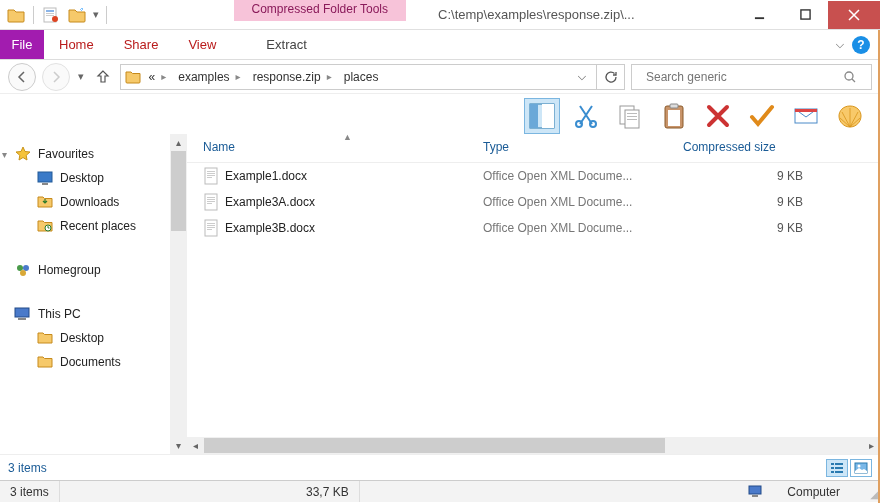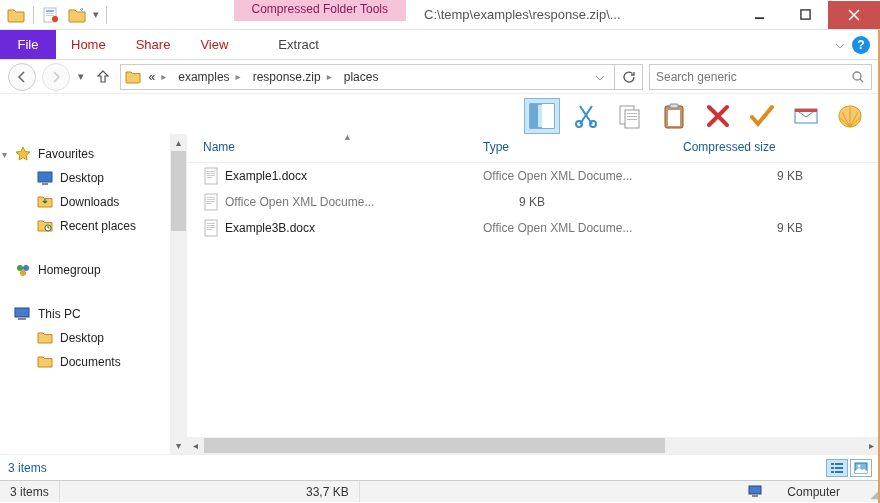--- a/index.html
+++ b/index.html
@@ -5,51 +5,51 @@
 * { margin: 0; padding: 0; box-sizing: border-box; font-family: "Segoe UI", Tahoma, sans-serif; font-size: 12px; }
 body { background: #fff; width: 880px; height: 503px; overflow: hidden; position: relative; }
 
 
 .titlebar { height: 30px; display: flex; align-items: center; background: #fff; border-bottom: 1px solid #e0e0e0; }
 .titlebar .qat { display: flex; align-items: center; padding: 0 4px; gap: 2px; }
 .qat-icon { width: 24px; height: 22px; display: flex; align-items: center; justify-content: center; }
 .sep-v { width: 1px; height: 18px; background: #ccc; margin: 0 3px; }
 .ctx-tab { background: #f7c3d9; color: #8a1a5a; height: 22px; padding: 3px 18px 0; margin-top: -1px; font-size: 12px; position: relative; top: -4px;}
 .ctx-wrap { padding-top:0; padding-left:120px;}
-.title-text { flex: 1; color: #555; padding-left: 18px; font-size: 13px; overflow: hidden; white-space: nowrap; }
+.title-text { flex: 1; color: #555; padding-left: 32px; font-size: 13px; overflow: hidden; white-space: nowrap; }
 .winbtns { display: flex; }
 .winbtn { width: 46px; height: 28px; display: flex; align-items: center; justify-content: center; color: #333; }
 .winbtn.close { background: #c8504f; color: #fff; width: 52px;}
 .winbtn svg { width: 11px; height: 11px; }
 .winbtn.close svg { width:12px; height:12px;}
 
 
 .ribbon { height: 30px; display: flex; align-items: stretch; border-bottom: 1px solid #ddd; }
-.ribbon .file { background: #6d28d9; color: #fff; width: 56px; display: flex; align-items: center; justify-content: center; font-size: 13px; }
+.ribbon .file { background: #a21caf; color: #fff; width: 44px; display: flex; align-items: center; justify-content: center; font-size: 13px; }
 .ribbon .tab { padding: 0 15px; display: flex; align-items: center; color: #b91c1c; font-size: 13px; }
 .ribbon .ctx { padding: 0 35px; color:#444; border-bottom:1px solid transparent;}
 .ribbon .spacer { flex: 1; }
 .ribbon .right { display: flex; align-items: center; gap: 8px; padding-right: 10px; }
 .chevron { color: #777; font-size: 11px; }
 .help { width: 18px; height: 18px; border-radius: 50%; background: #1a8fe6; color: #fff; display: flex; align-items: center; justify-content: center; font-size: 12px; font-weight: bold; }
 
 
 .navrow { height: 34px; display: flex; align-items: center; padding: 4px 8px; gap: 6px; border-bottom: 1px solid #eee;}
 .navbtn { width: 28px; height: 28px; border: 1px solid #ccc; border-radius: 50%; display: flex; align-items: center; justify-content: center; color: #999; background:#fafafa;}
 .navbtn.fwd { color:#ccc; border-color:#e2e2e2;}
 .smallarrow { color: #666; padding: 0 2px; font-size:11px;}
 .upbtn { width: 22px; height:22px; display:flex; align-items:center; justify-content:center; color:#444;}
 .address { flex: 1; height: 26px; border: 1px solid #ccc; display: flex; align-items: center; padding: 0 4px; background:#fff;}
 .address .folder { width:18px; display:flex; align-items:center;}
 .crumb { padding: 0 6px; color: #333; display:flex; align-items:center;}
 .crumb .caret { color:#888; margin-left:6px; font-size:10px;}
 .addr-spacer { flex:1; }
 .addr-drop { color:#666; padding:0 6px; font-size:11px;}
 .refresh { width:28px; height:26px; border:1px solid #ccc; border-left:none; display:flex; align-items:center; justify-content:center; color:#555;}
-.search { width: 223px; height: 26px; border: 1px solid #ccc; display: flex; align-items: center; padding: 0 6px; color: #888; }
+.search { width: 241px; height: 26px; border: 1px solid #ccc; display: flex; align-items: center; padding: 0 14px; color: #888; }
 .search input { border:none; outline:none; flex:1; color:#888; font-size:12px;}
 .search .sicon { color:#888; }
 
 
 .bigtoolbar { height: 40px; display:flex; justify-content:flex-end; align-items:center; gap:8px; padding: 4px 12px 0 0;}
 .bigtoolbar .tool { width:36px; height:36px; display:flex; align-items:center; justify-content:center;}
 .bigtoolbar .tool.sel { background:#cde6f7; border:1px solid #7bb6e0;}
 .bigtoolbar svg { width:28px; height:28px;}
 
 
@@ -393,20 +393,21 @@
     <div class="filerow">
       <div class="ficon">
           <svg width="16" height="18" viewBox="0 0 16 18">
             <rect x="2" y="1" width="12" height="16" fill="#fff" stroke="#bbb"></rect>
             <rect x="4" y="4" width="8" height="1" fill="#ccc"></rect>
             <rect x="4" y="6" width="8" height="1" fill="#ccc"></rect>
             <rect x="4" y="8" width="8" height="1" fill="#ccc"></rect>
             <rect x="4" y="10" width="5" height="1" fill="#ccc"></rect>
           </svg>
         </div>
+      <div class="fname">Example3A.docx</div>
       <div class="ftype">Office Open XML Docume...</div>
       <div class="fsize">9 KB</div>
     </div>
     <div class="filerow">
       <div class="ficon">
           <svg width="16" height="18" viewBox="0 0 16 18">
             <rect x="2" y="1" width="12" height="16" fill="#fff" stroke="#bbb"></rect>
             <rect x="4" y="4" width="8" height="1" fill="#ccc"></rect>
             <rect x="4" y="6" width="8" height="1" fill="#ccc"></rect>
             <rect x="4" y="8" width="8" height="1" fill="#ccc"></rect>

